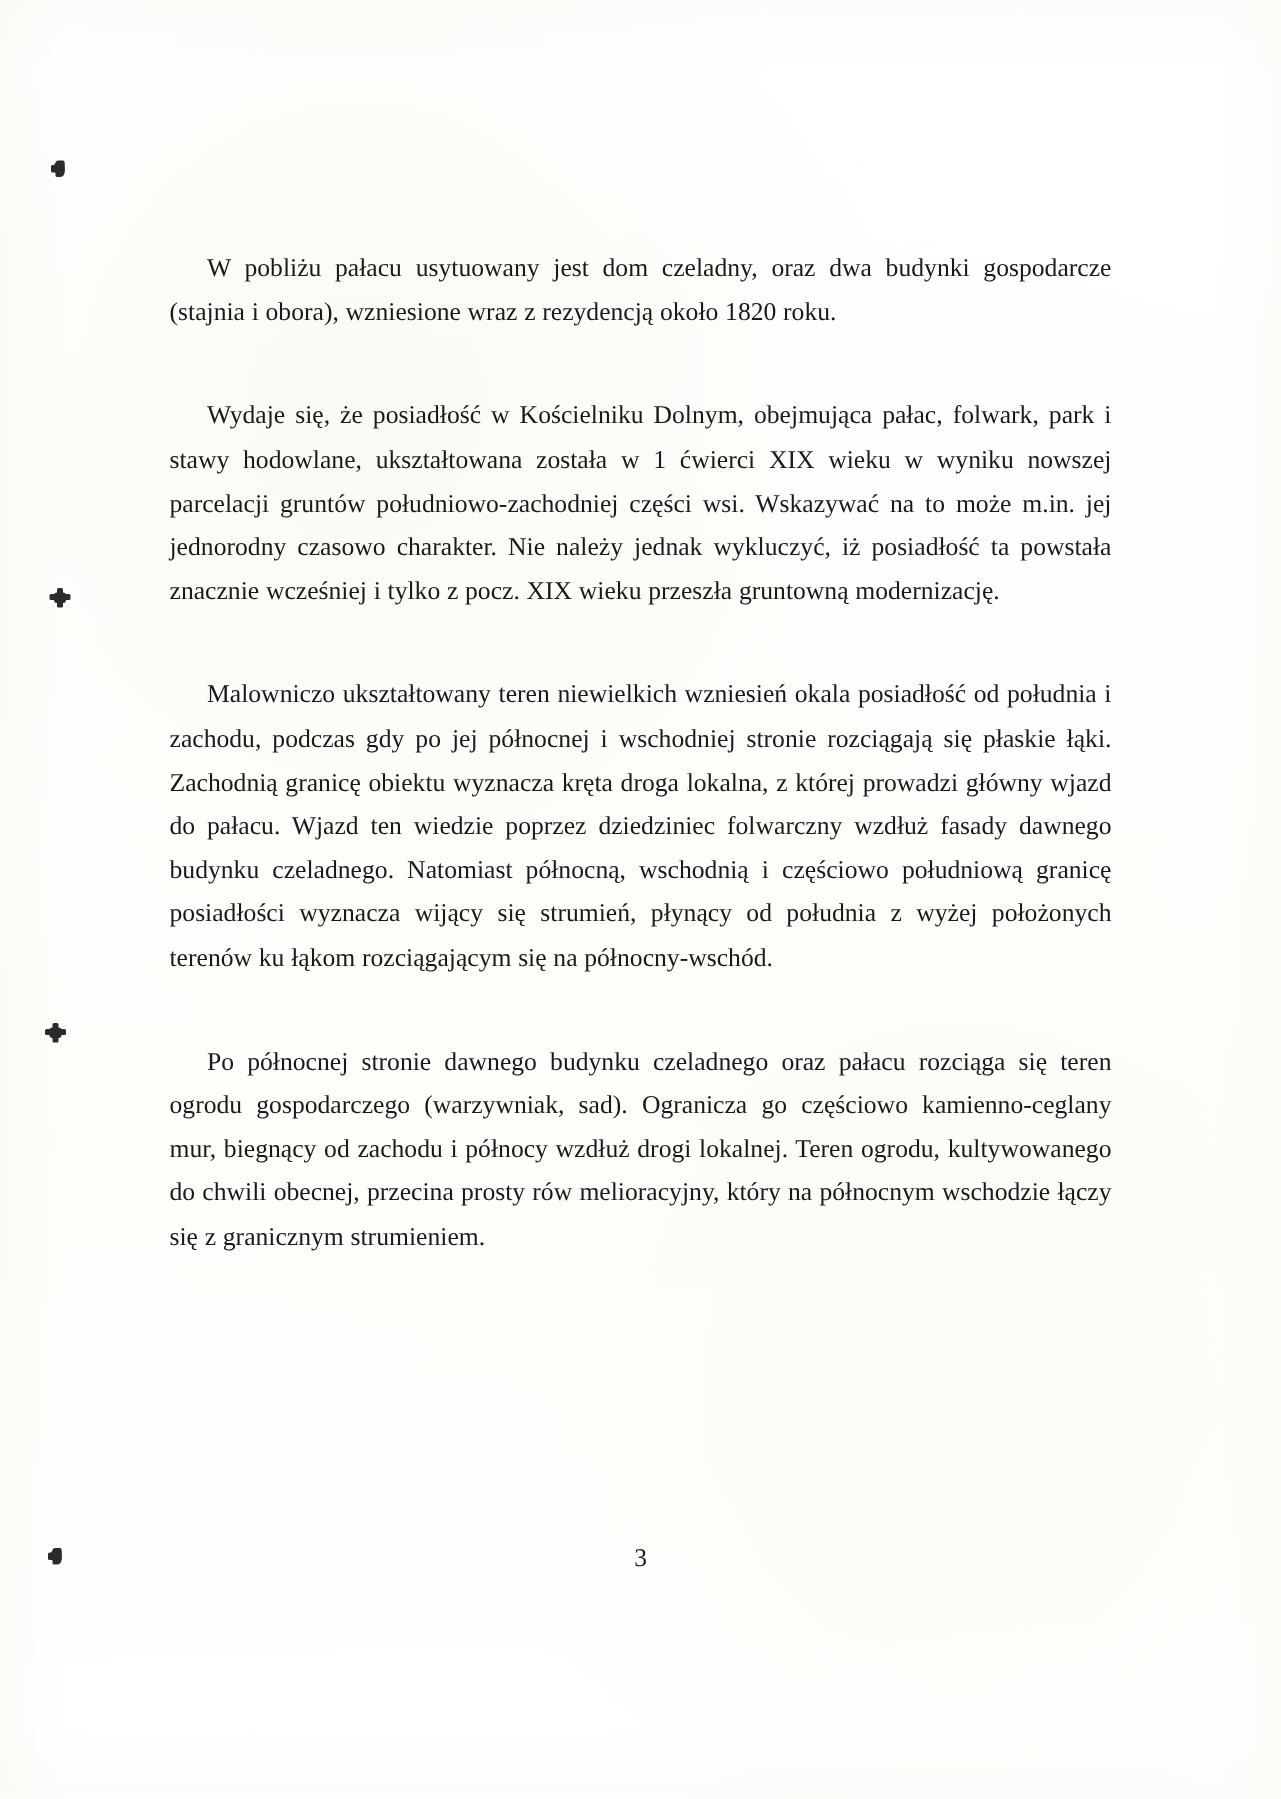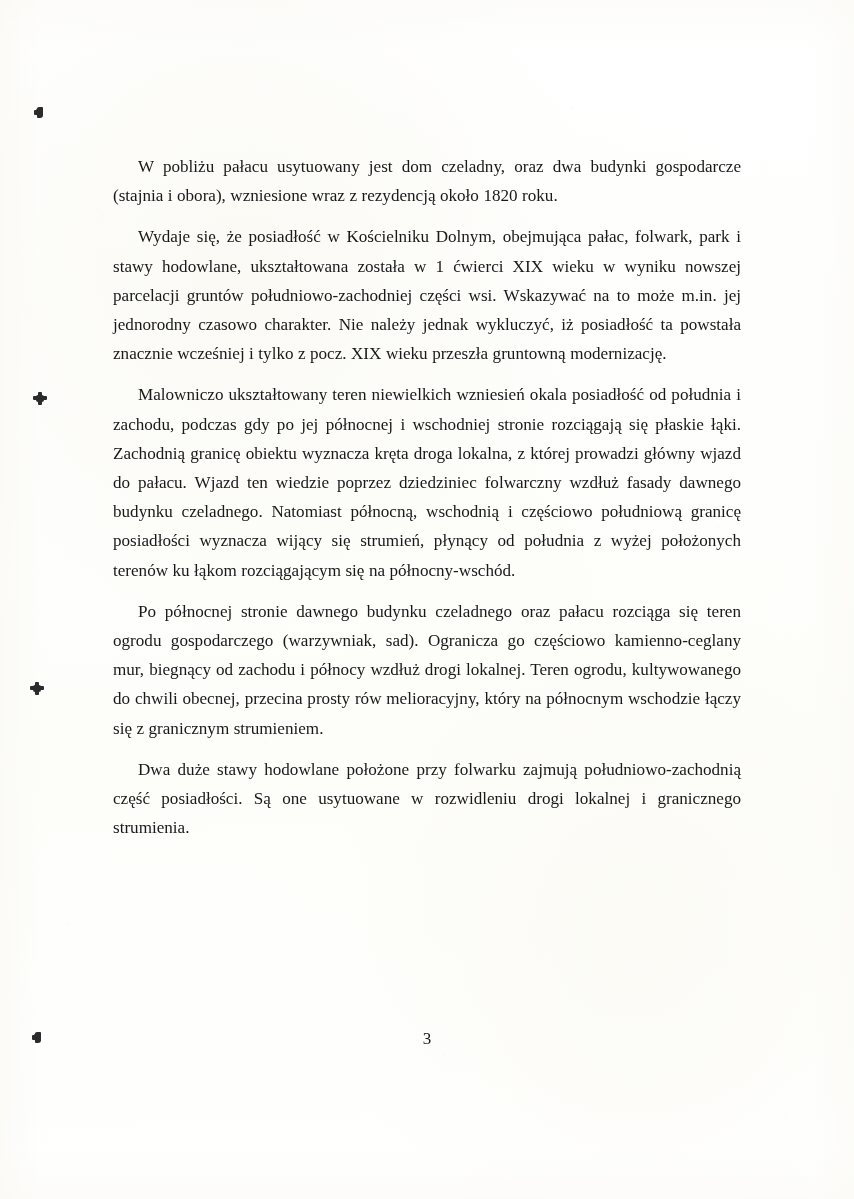--- a/index.html
+++ b/index.html
@@ -43,40 +43,40 @@
     inset: 0;
     pointer-events: none;
     background:
       linear-gradient(90deg, rgba(249,248,243,0.55) 0%, rgba(255,255,255,0) 5%, rgba(255,255,255,0) 95%, rgba(250,249,244,0.5) 100%),
       linear-gradient(180deg, rgba(250,249,245,0.5) 0%, rgba(255,255,255,0) 4%, rgba(255,255,255,0) 96%, rgba(250,249,245,0.5) 100%);
   }
 
   .text-block {
     position: absolute;
     left: 113px;
-    top: 152px;
+    top: 164px;
     width: 628px;
   }
 
   p.para {
     margin: 0 0 0 0;
     text-align: justify;
     text-justify: inter-word;
     font-size: 17.1px;
     line-height: 29.2px;
     color: #19181a;
     text-indent: 25px;
     hyphens: manual;
     word-spacing: 0.2px;
     font-weight: 400;
     -webkit-font-smoothing: antialiased;
   }
   p.para:last-of-type { margin-bottom: 0; }
   p.gap-1 { margin-top: 0; }
-  p.gap { margin-top: 12px; }
+  p.gap { margin-top: 40px; }
 
   .page-number {
     position: absolute;
     left: 0;
     top: 1029px;
     width: 854px;
     text-align: center;
     font-size: 17px;
     color: #1a191b;
     font-family: "Liberation Serif", "DejaVu Serif", serif;
@@ -132,18 +132,17 @@
     <span class="blob b1"></span>
       <span class="blob b2"></span>
       <span class="blob b3"></span>
   </div>
 
   <div class="text-block">
     <p class="para gap-1">W pobliżu pałacu usytuowany jest dom czeladny, oraz dwa budynki gospodarcze (stajnia i obora), wzniesione wraz z rezydencją około 1820 roku.</p>
     <p class="para gap">Wydaje się, że posiadłość w Kościelniku Dolnym, obejmująca pałac, folwark, park i stawy hodowlane, ukształtowana została w 1 ćwierci XIX wieku w wyniku nowszej parcelacji gruntów południowo-zachodniej części wsi. Wskazywać na to może m.in. jej jednorodny czasowo charakter. Nie należy jednak wykluczyć, iż posiadłość ta powstała znacznie wcześniej i tylko z pocz. XIX wieku przeszła gruntowną modernizację.</p>
     <p class="para gap">Malowniczo ukształtowany teren niewielkich wzniesień okala posiadłość od południa i zachodu, podczas gdy po jej północnej i wschodniej stronie rozciągają się płaskie łąki. Zachodnią granicę obiektu wyznacza kręta droga lokalna, z której prowadzi główny wjazd do pałacu. Wjazd ten wiedzie poprzez dziedziniec folwarczny wzdłuż fasady dawnego budynku czeladnego. Natomiast północną, wschodnią i częściowo południową granicę posiadłości wyznacza wijący się strumień, płynący od południa z wyżej położonych terenów ku łąkom rozciągającym się na północny-wschód.</p>
     <p class="para gap">Po północnej stronie dawnego budynku czeladnego oraz pałacu rozciąga się teren ogrodu gospodarczego (warzywniak, sad). Ogranicza go częściowo kamienno-ceglany mur, biegnący od zachodu i północy wzdłuż drogi lokalnej. Teren ogrodu, kultywowanego do chwili obecnej, przecina prosty rów melioracyjny, który na północnym wschodzie łączy się z granicznym strumieniem.</p>
-    <p class="para gap">Dwa duże stawy hodowlane położone przy folwarku zajmują południowo-zachodnią część posiadłości. Są one usytuowane w rozwidleniu drogi lokalnej i granicznego strumienia.</p>
   </div>
 
   <div class="page-number">3</div>
 
 </div>
 
 </body></html>

